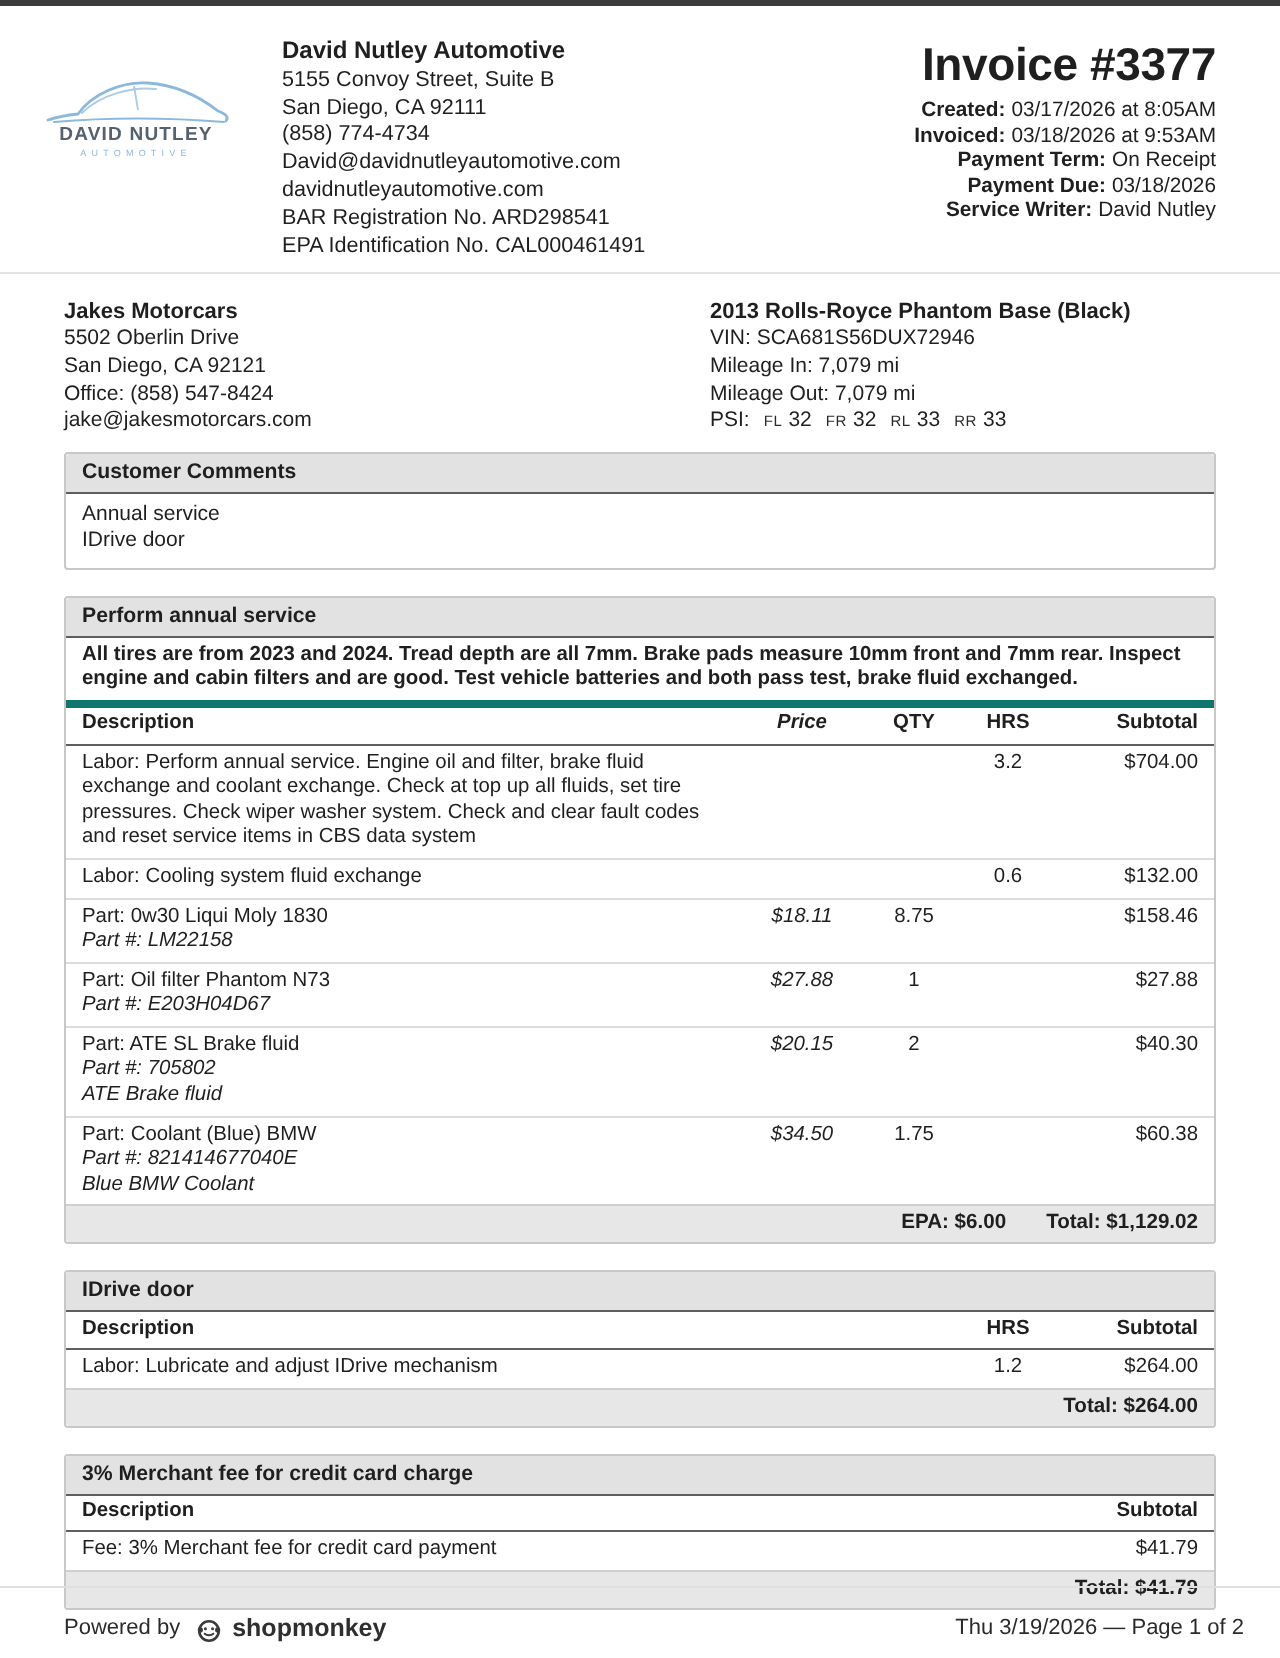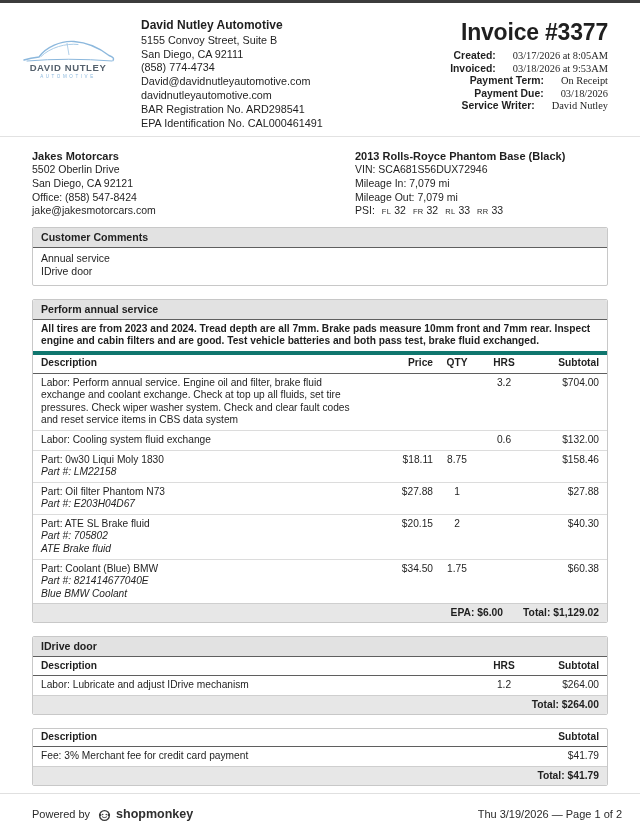--- a/index.html
+++ b/index.html
@@ -15,21 +15,21 @@
   .logo { flex:0 0 auto; width:100px; margin-top:16px; text-align:center; }
   .logo svg { display:block; margin:0 auto; }
   .logo-line1 { font-size:9.5px; font-weight:bold; letter-spacing:.6px; color:#55616d; margin-top:-7px; }
   .logo-line2 { font-size:4.5px; letter-spacing:2.6px; color:#8cb8dd; margin-top:1px; }
   .company-info { margin-left:23px; line-height:13.8px; font-size:10.8px; }
   .company-name { font-weight:bold; font-size:12px; margin-bottom:1px; }
   .invoice-meta { margin-left:auto; text-align:right; }
   .invoice-title { font-size:23px; font-weight:bold; margin-bottom:4px; letter-spacing:-.2px; }
   .invoice-field { font-size:10.4px; line-height:12.6px; }
   .invoice-field .fl { font-weight:bold; }
-  .invoice-field .fv { margin-left:17px;font-family:Liberation Serif, serif; }
+  .invoice-field .fv { margin-left:3px; }
 
   .divider { border:none; border-top:1px solid #e2e2e2; }
 
   
   .parties { display:flex; padding:12px 32px 8px; }
   .customer { width:323px; }
   .vehicle { flex:1; }
   .party-title { font-weight:bold; font-size:11px; line-height:14px; }
   .party-line { font-size:10.5px; line-height:13.6px; }
   .psi-line { font-size:10.5px; line-height:13.6px; }
@@ -40,21 +40,21 @@
   .box { margin:0 32px 13px; border:1px solid #c8c8c8; border-radius:2px; background:#fff; }
   .box-title { background:#e2e2e2; font-weight:bold; font-size:10.6px; padding:3px 8px 4px; border-bottom:1.5px solid #5f5f5f; border-radius:2px 2px 0 0; }
   .box-note { font-weight:bold; font-size:10.2px; line-height:12.6px; padding:3px 8px; border-bottom:4px solid #0f766e; }
   .comments-body { padding:4px 8px 6px; font-size:10.5px; line-height:13.5px; }
 
   .trow { display:flex; padding:3px 8px; font-size:10.2px; line-height:12.6px; }
   .thead { font-weight:bold; border-bottom:1.5px solid #5f5f5f; padding:2.5px 8px; }
   .item + .item { border-top:1px solid #dcdcdc; }
   .cell-desc { flex:1; padding-right:10px; }
   .cell { flex:0 0 auto; }
-  .col-price { width:64px; text-align:right; }
+  .col-price { width:64px; text-align:center;font-style:italic; }
   .col-qty { width:48px; text-align:center; }
   .col-hrs { width:46px; text-align:center; }
   .col-subtotal { width:72px; text-align:right; }
   .detail { font-style:italic; }
   .box-total { background:#e7e7e7; text-align:right; padding:3px 8px 4px; font-size:10.3px; border-top:1px solid #cfcfcf; border-radius:0 0 2px 2px; }
   .box-total .epa { font-weight:bold; }
   .box-total .total { font-weight:bold; margin-left:20px; }
 
   
   .page-footer { position:absolute; left:0; right:0; bottom:8px; border-top:1px solid #e0e0e0; padding:13px 18px 0 32px; display:flex; align-items:center; }
@@ -219,20 +219,21 @@
           <div class="cell-desc">
             <div class="desc-main">Labor: Lubricate and adjust IDrive mechanism</div>
           </div>
           <div class="cell col-hrs">1.2</div>
           <div class="cell col-subtotal">$264.00</div>
         </div>
       </div>
       <div class="box-total"><span class="total">Total: $264.00</span></div>
     </div>
     <div class="box">
+      <div class="box-title">3% Merchant fee for credit card charge</div>
       <div class="trow thead">
         <div class="cell-desc">Description</div>
         <div class="cell col-subtotal">Subtotal</div>
       </div>
       <div class="rows">
         <div class="trow item">
           <div class="cell-desc">
             <div class="desc-main">Fee: 3% Merchant fee for credit card payment</div>
           </div>
           <div class="cell col-subtotal">$41.79</div>

